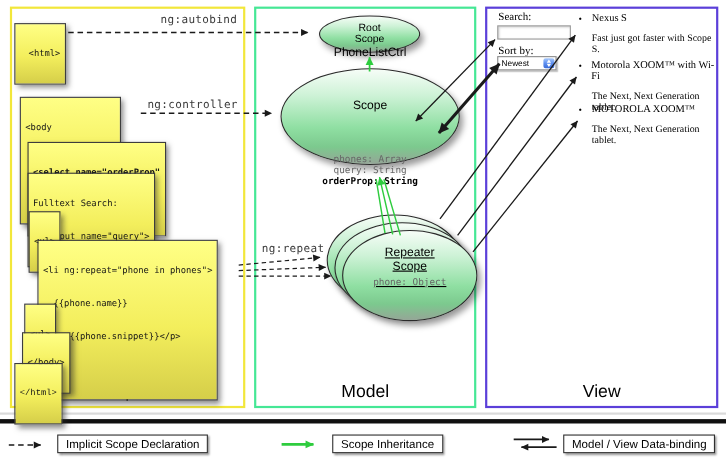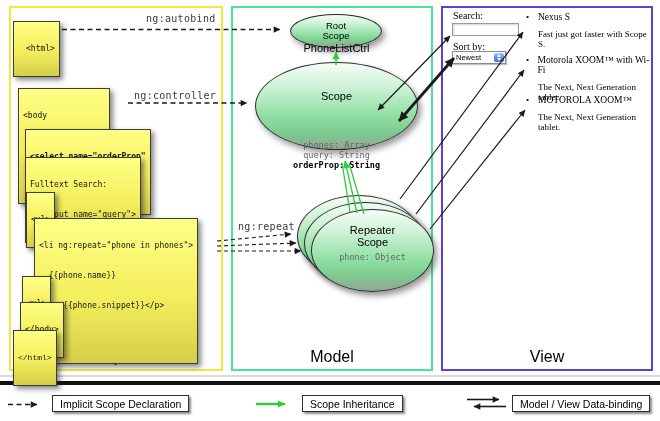--- a/index.html
+++ b/index.html
@@ -40,21 +40,21 @@
            text-align: center; z-index: 1; }
   .scope-title { font-size: 11px; line-height: 12px; color: #000; }
   .scope-title-sm { font-size: 9.5px; line-height: 10.5px; color: #000; }
   .scope-prop { font-family: "DejaVu Sans Mono", monospace; font-size: 8.5px; line-height: 10px; color: #666; }
   .scope-prop.bold { color: #000; font-weight: bold; }
   #scope-root      { left: 290px; top: 14px;  width: 92px;  height: 34px; }
   #scope-phonelist { left: 255px; top: 62px;  width: 163px; height: 88px; gap: 36px; }
   #scope-phonelist .props { margin-top: 2px; }
   #scope-rep-back  { left: 297px; top: 195px; width: 123px; height: 83px; }
   #scope-rep-mid   { left: 304px; top: 202px; width: 123px; height: 83px; }
-  #scope-rep-front { left: 311px; top: 209px; width: 123px; height: 83px; padding-bottom: 16px; }
+  #scope-rep-front { left: 311px; top: 209px; width: 123px; height: 83px; padding-bottom: 16px; text-decoration: underline; }
   #scope-rep-front .scope-prop { margin-top: 4px; }
 
   
   .ng-label { position: absolute; z-index: 3; font-family: "DejaVu Sans Mono", monospace;
               font-size: 10px; color: #3a3a3a; letter-spacing: .3px; }
   #ng-autobind   { left: 146px; top: 13px; }
   #ng-controller { left: 134px; top: 90px; }
   #ng-repeat     { left: 238px; top: 221px; }
 
   

